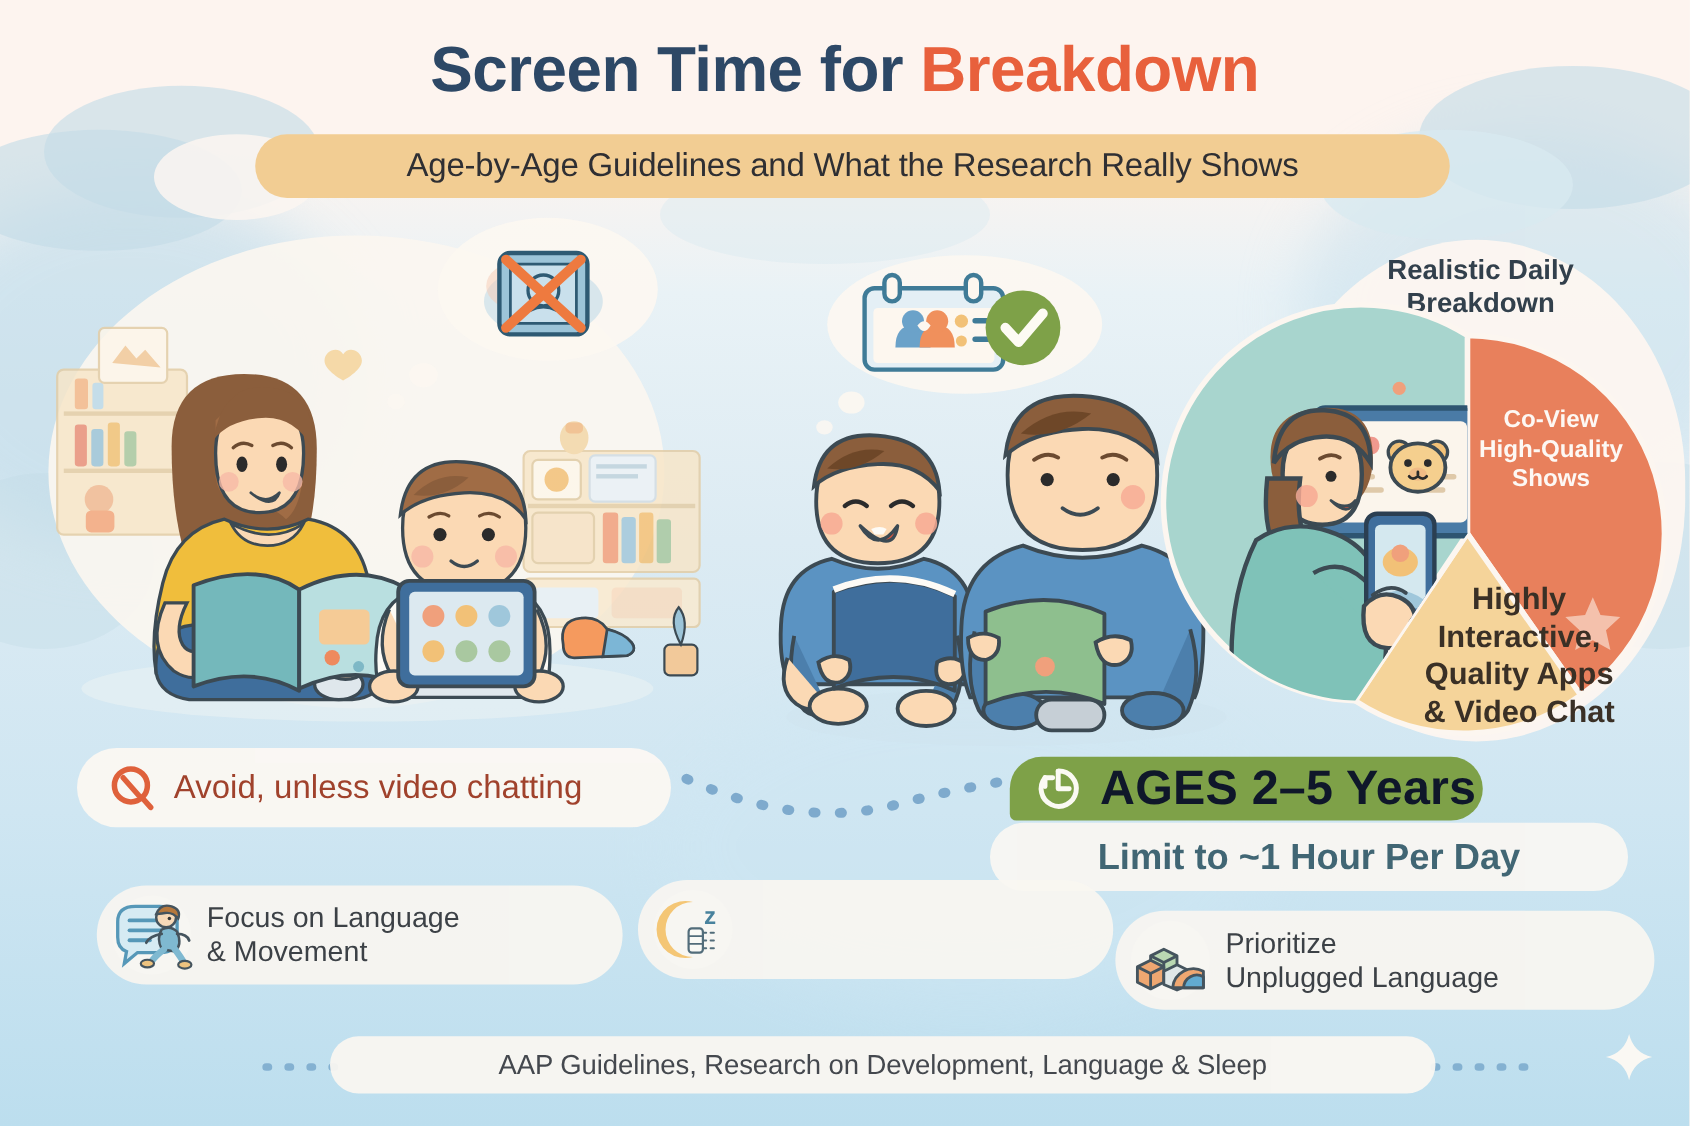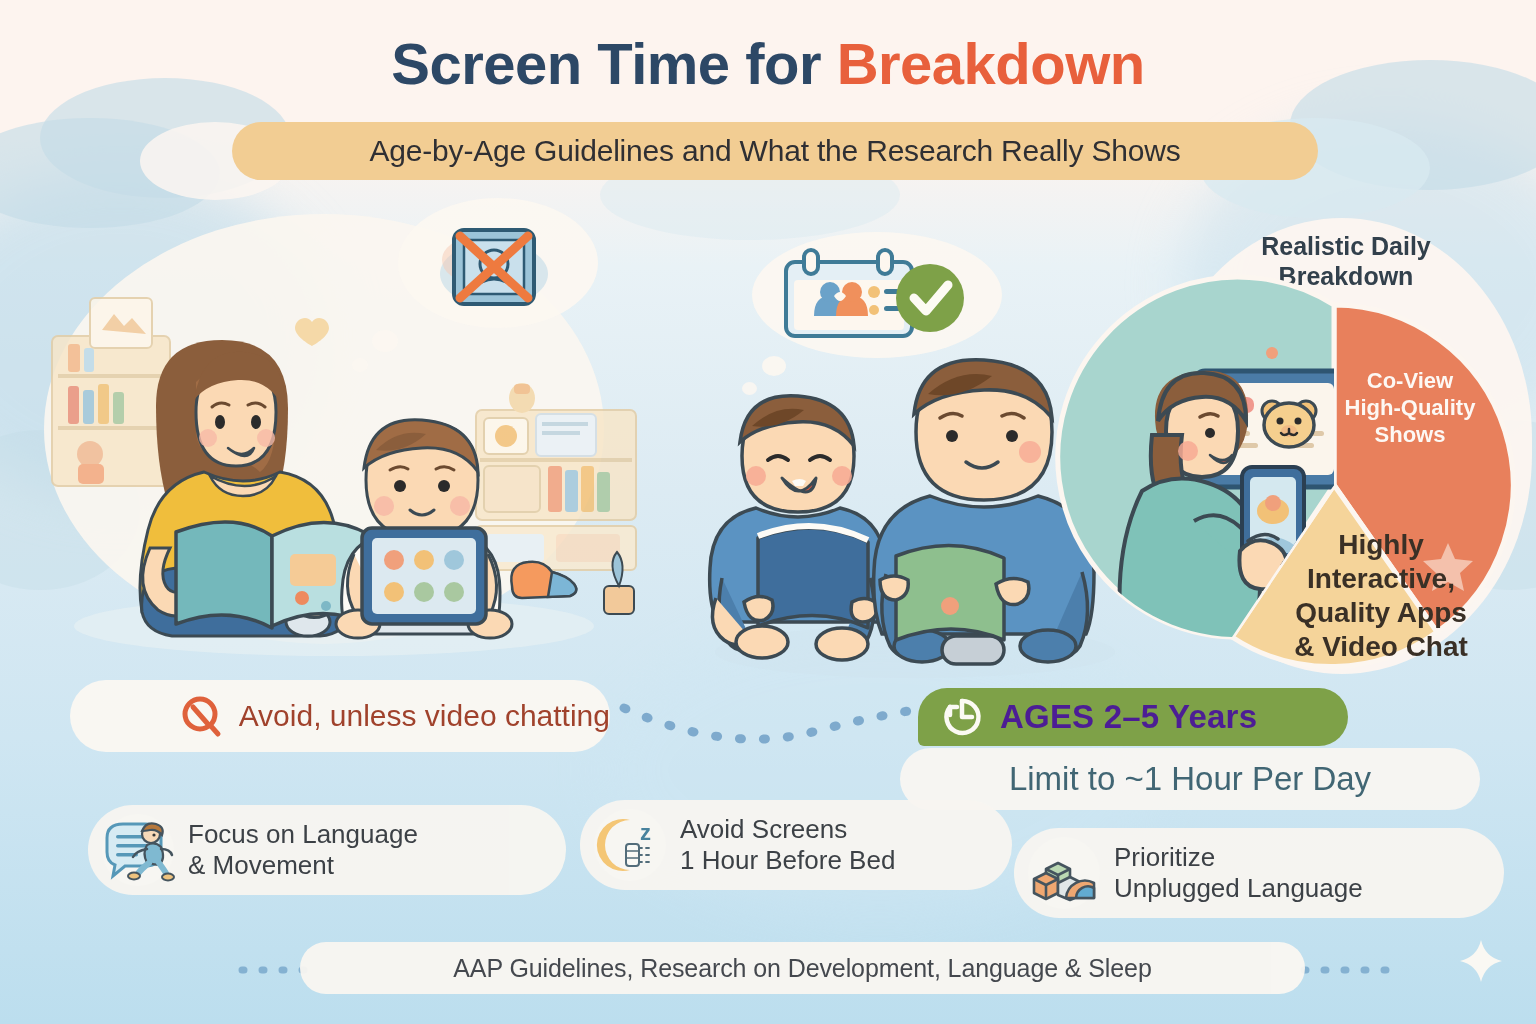--- a/index.html
+++ b/index.html
@@ -49,29 +49,29 @@
   .lbl-coview { left:1312px; top:368px; width:196px; font-size:22px; color:#fdf8f4; }
   .lbl-apps   { left:1286px; top:528px; width:190px; font-size:28px; color:#3a3026; }
 
   
   .badge-under2 { position:absolute; left:144px; top:638px; width:380px; height:56px;
     background:#f6bf73; border-radius:16px 16px 16px 4px; display:flex; align-items:center; justify-content:center; }
   .badge-under2 span { font-size:33px; font-weight:bold; color:#33363a; letter-spacing:.2px; }
   .under2-caps { font-variant:small-caps; }
 
   .card-avoid { position:absolute; left:70px; top:680px; width:540px; height:72px;
-    background:#fcf8f3; border-radius:36px; display:flex; align-items:center; padding-left:26px; gap:16px; opacity:.95;justify-content:flex-end; }
+    background:#fcf8f3; border-radius:36px; display:flex; align-items:center; padding-left:26px; gap:16px; opacity:.95; }
   .card-avoid .txt { font-size:30px; color:#9e3a22; font-weight:500; }
 
   .badge-ages { position:absolute; left:918px; top:688px; width:430px; height:58px;
     background:#7ea148; border-radius:29px 29px 29px 6px; display:flex; align-items:center; padding-left:22px; gap:16px; }
-  .badge-ages span { font-size:33px; font-weight:bold; color:#4c1d95; letter-spacing:.2px; }
+  .badge-ages span { font-size:44px; font-weight:bold; color:#0f172a; letter-spacing:.2px; }
   .card-limit { position:absolute; left:900px; top:748px; width:580px; height:62px;
     background:#fcf8f3; border-radius:31px; display:flex; align-items:center; justify-content:center; opacity:.88; }
-  .card-limit span { font-size:33px; font-weight:normal; color:#2e5563; }
+  .card-limit span { font-size:33px; font-weight:bold; color:#2e5563; }
 
   
   .tip { position:absolute; height:90px; background:#f9f6f1; border-radius:45px;
     display:flex; align-items:center; gap:14px; padding-left:14px; opacity:.93; }
   .tip .tip-txt { font-size:26px; color:#32353a; font-weight:500; line-height:1.2; }
   .tip-1 { left:88px;  top:805px; width:478px; }
   .tip-2 { left:580px; top:800px; width:432px; }
   .tip-3 { left:1014px;top:828px; width:490px; }
   .tip-ico { width:72px; height:72px; flex:0 0 72px; background:#fbf8f3; border-radius:50%;
     display:flex; align-items:center; justify-content:center; }
@@ -448,24 +448,20 @@
   <div class="tip tip-2">
     <div class="tip-ico">
       <svg width="68" height="62" viewBox="0 0 68 62">
         <path d="M34 6 A26 26 0 1 0 34 56 A21 21 0 1 1 34 6z" fill="#f8c46c"></path>
         <text x="44" y="26" font-family="Liberation Sans, sans-serif" font-size="22" font-weight="bold" fill="#3f7b97">z</text>
         <rect x="30" y="30" width="13" height="22" rx="3" fill="#fdfbf6" stroke="#4a6472" stroke-width="2"></rect>
         <path d="M30 37 L43 37 M30 44 L43 44" stroke="#4a6472" stroke-width="1.6"></path>
         <path d="M43 34 L55 34 M43 41 L53 41 M43 48 L56 48" stroke="#4a6472" stroke-width="1.8" stroke-linecap="round" stroke-dasharray="3 4"></path>
       </svg>
     </div>
-    <div class="tip-txt">
-      <div>Avoid Screens</div>
-      <div>1 Hour Before Bed</div>
-    </div>
   </div>
 
   <div class="tip tip-3">
     <div class="tip-ico">
       <svg width="68" height="60" viewBox="0 0 68 60">
         <path d="M16 26 L28 20 L40 26 L40 42 L28 48 L16 42z" fill="#b9d8ae" stroke="#3c4a53" stroke-width="2.6" stroke-linejoin="round"></path>
         <path d="M16 26 L28 32 L40 26" fill="none" stroke="#3c4a53" stroke-width="2.6" stroke-linejoin="round"></path>
         <path d="M28 32 L28 48" fill="none" stroke="#3c4a53" stroke-width="2.6"></path>
         <path d="M4 36 L16 30 L28 36 L28 50 L16 56 L4 50z" fill="#f2a368" stroke="#3c4a53" stroke-width="2.6" stroke-linejoin="round"></path>
         <path d="M4 36 L16 42 L28 36" fill="none" stroke="#3c4a53" stroke-width="2.6" stroke-linejoin="round"></path>

